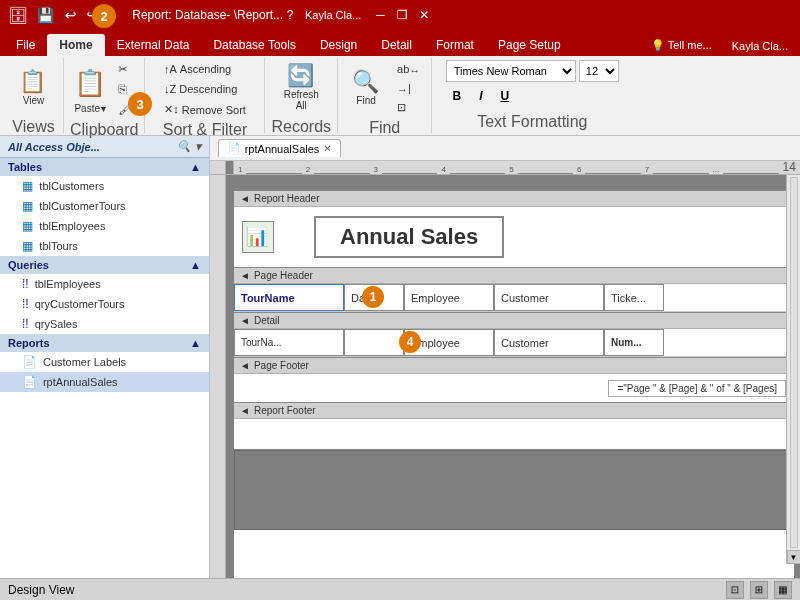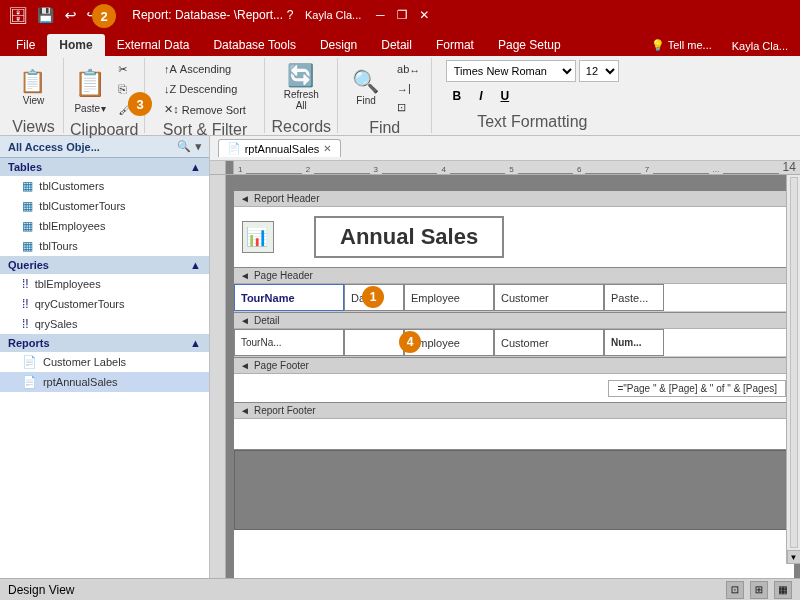--- a/index.html
+++ b/index.html
@@ -198,20 +198,21 @@
     .nav-header {
       background: #dce6f1;
       padding: 4px 8px;
       display: flex;
       align-items: center;
       justify-content: space-between;
       border-bottom: 1px solid #a0b4c8;
       font-size: 12px;
       font-weight: bold;
       color: #1a1a6e;
+      font-style: italic;
     }
     .nav-header-icons { display: flex; gap: 4px; }
     .nav-icon-btn { cursor: pointer; color: #555; font-size: 11px; }
     .nav-section-header {
       background: #c8d8e8;
       padding: 3px 8px;
       display: flex;
       align-items: center;
       justify-content: space-between;
       font-size: 11px;
@@ -722,21 +723,21 @@
                 <div class="header-cell-plain" style="width:60px;">
                   <span>Date</span>
                 </div>
                 <div class="header-cell-plain" style="width:90px;">
                   <span>Employee</span>
                 </div>
                 <div class="header-cell-plain" style="width:110px;">
                   <span>Customer</span>
                 </div>
                 <div class="header-cell-plain" style="width:60px;">
-                  <span>Paste...</span>
+                  <span>Ticke...</span>
                 </div>
               </div>
             </div>
 
             <div class="report-section">
               <div class="section-label">
                 <span>◄</span>
                 <span>Detail</span>
               </div>
               <div class="detail-content" style="position:relative;">

